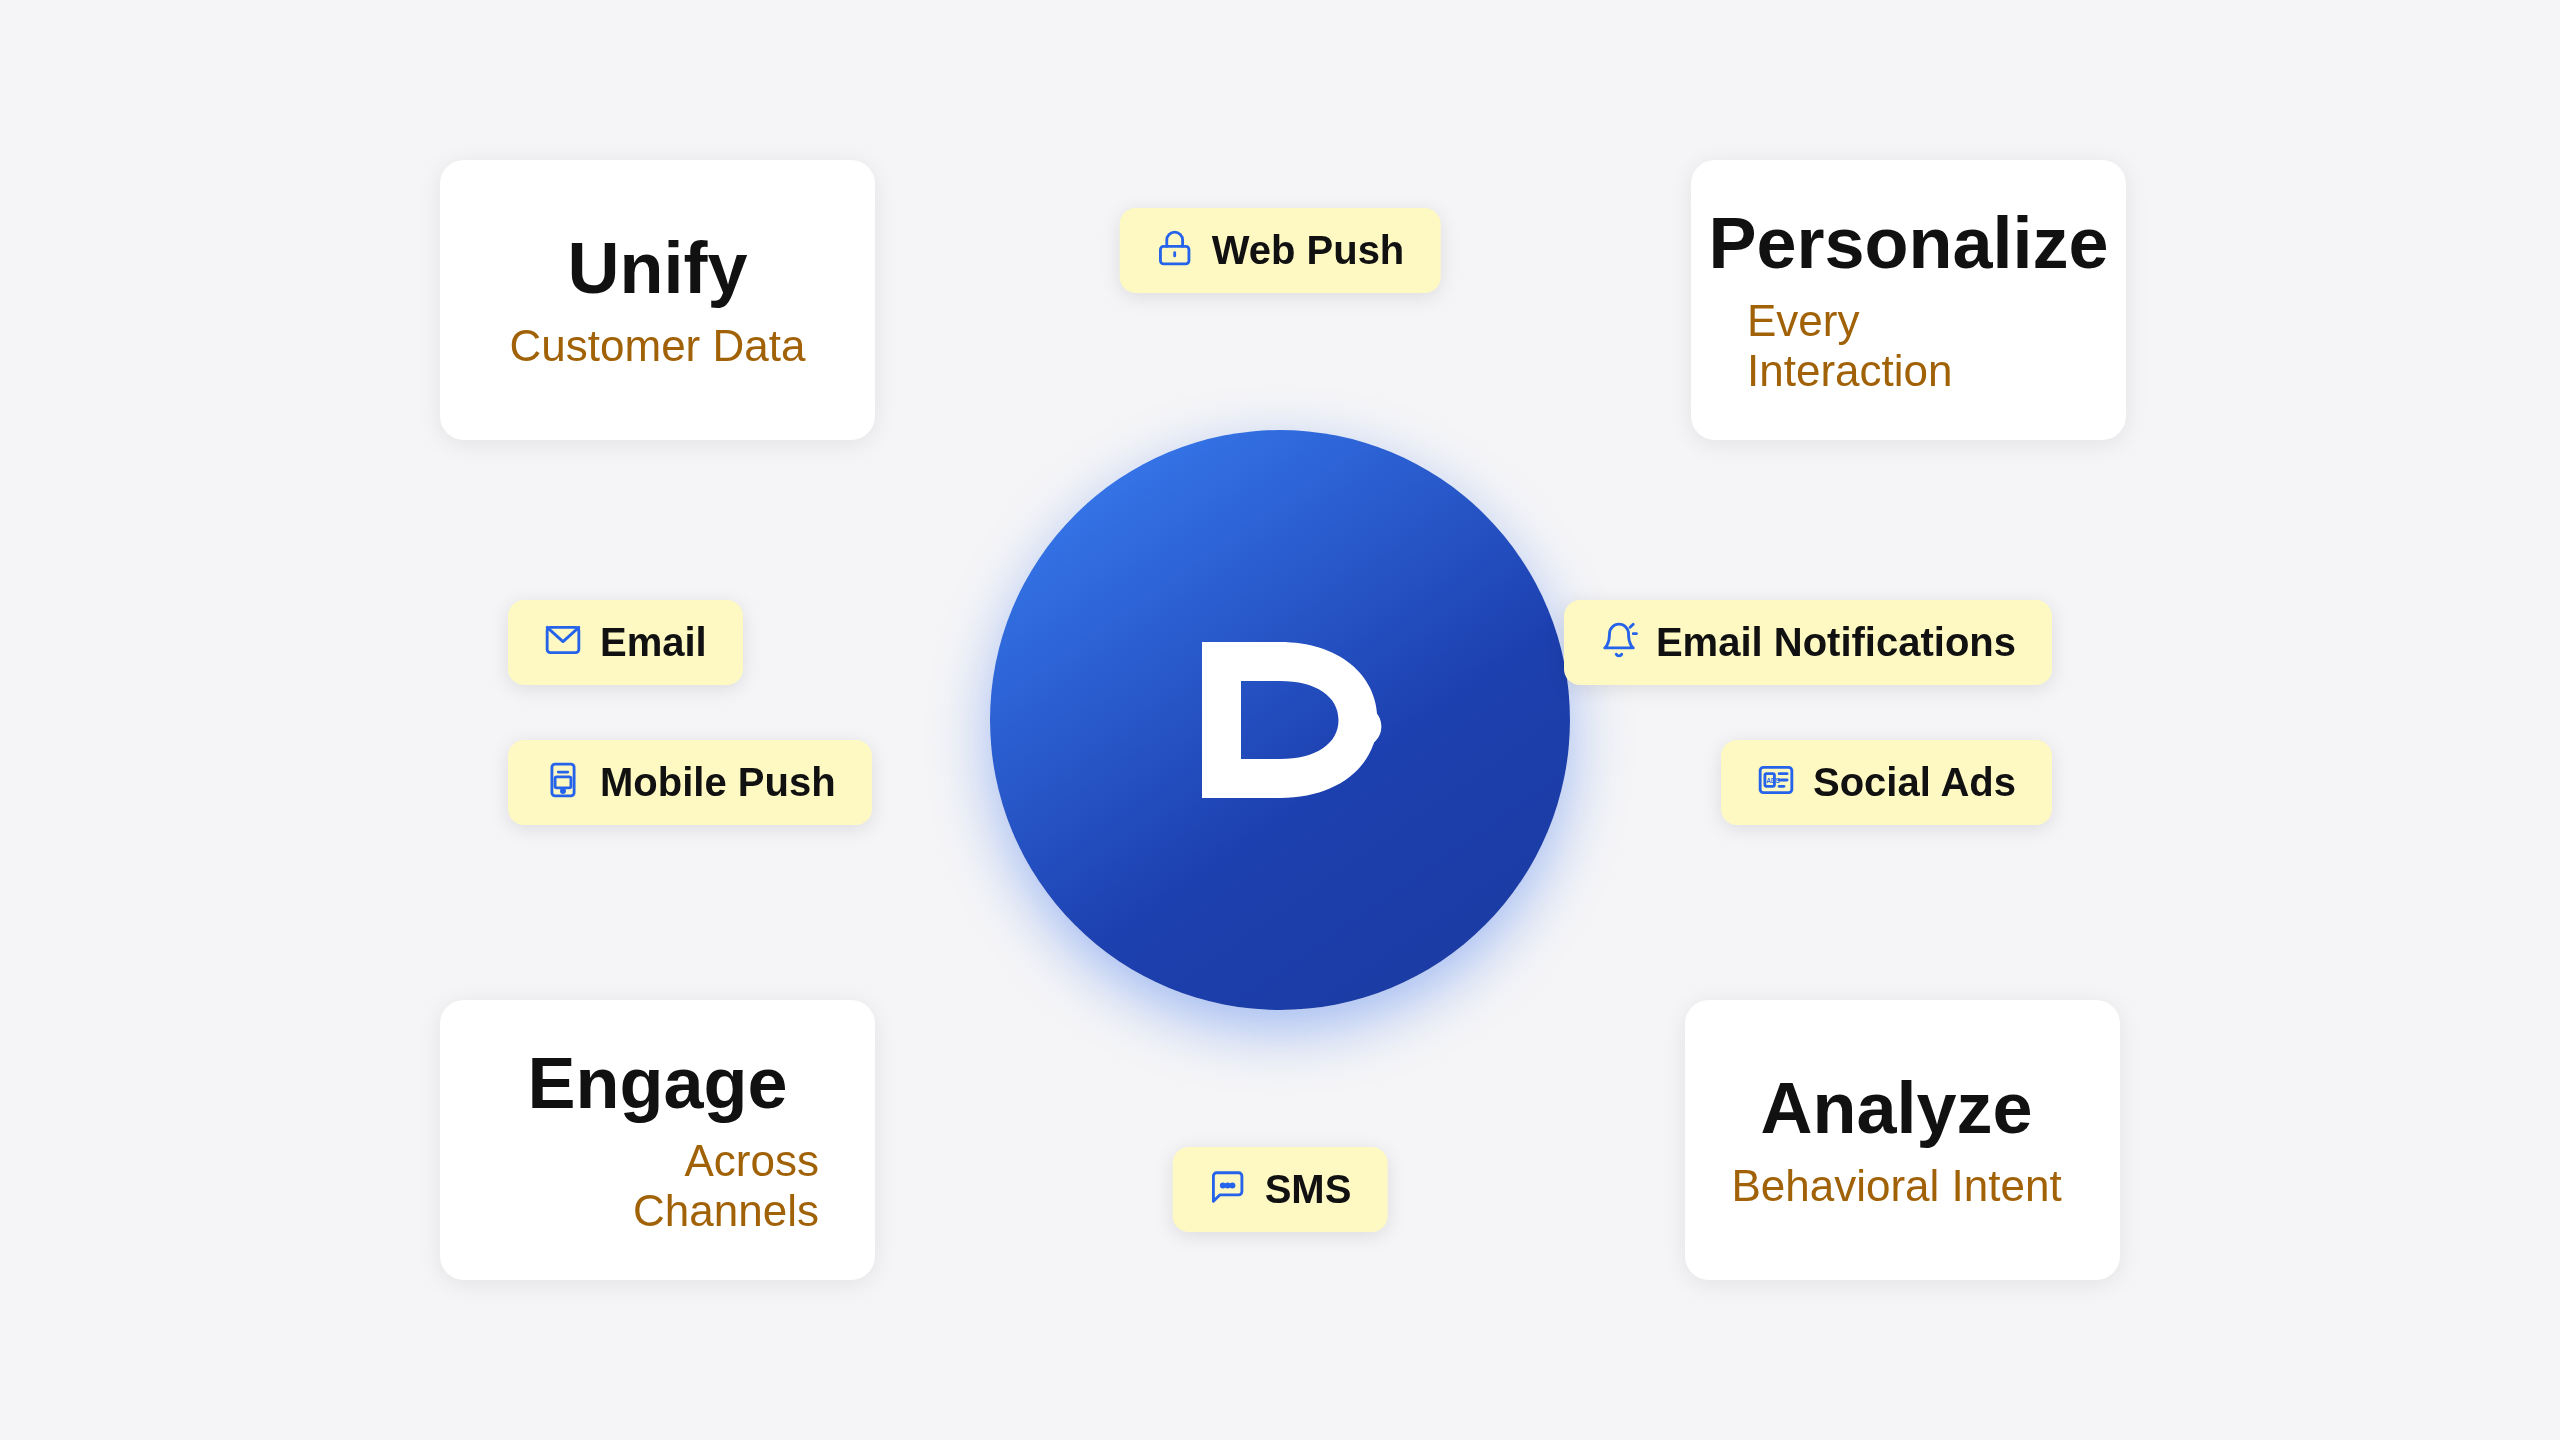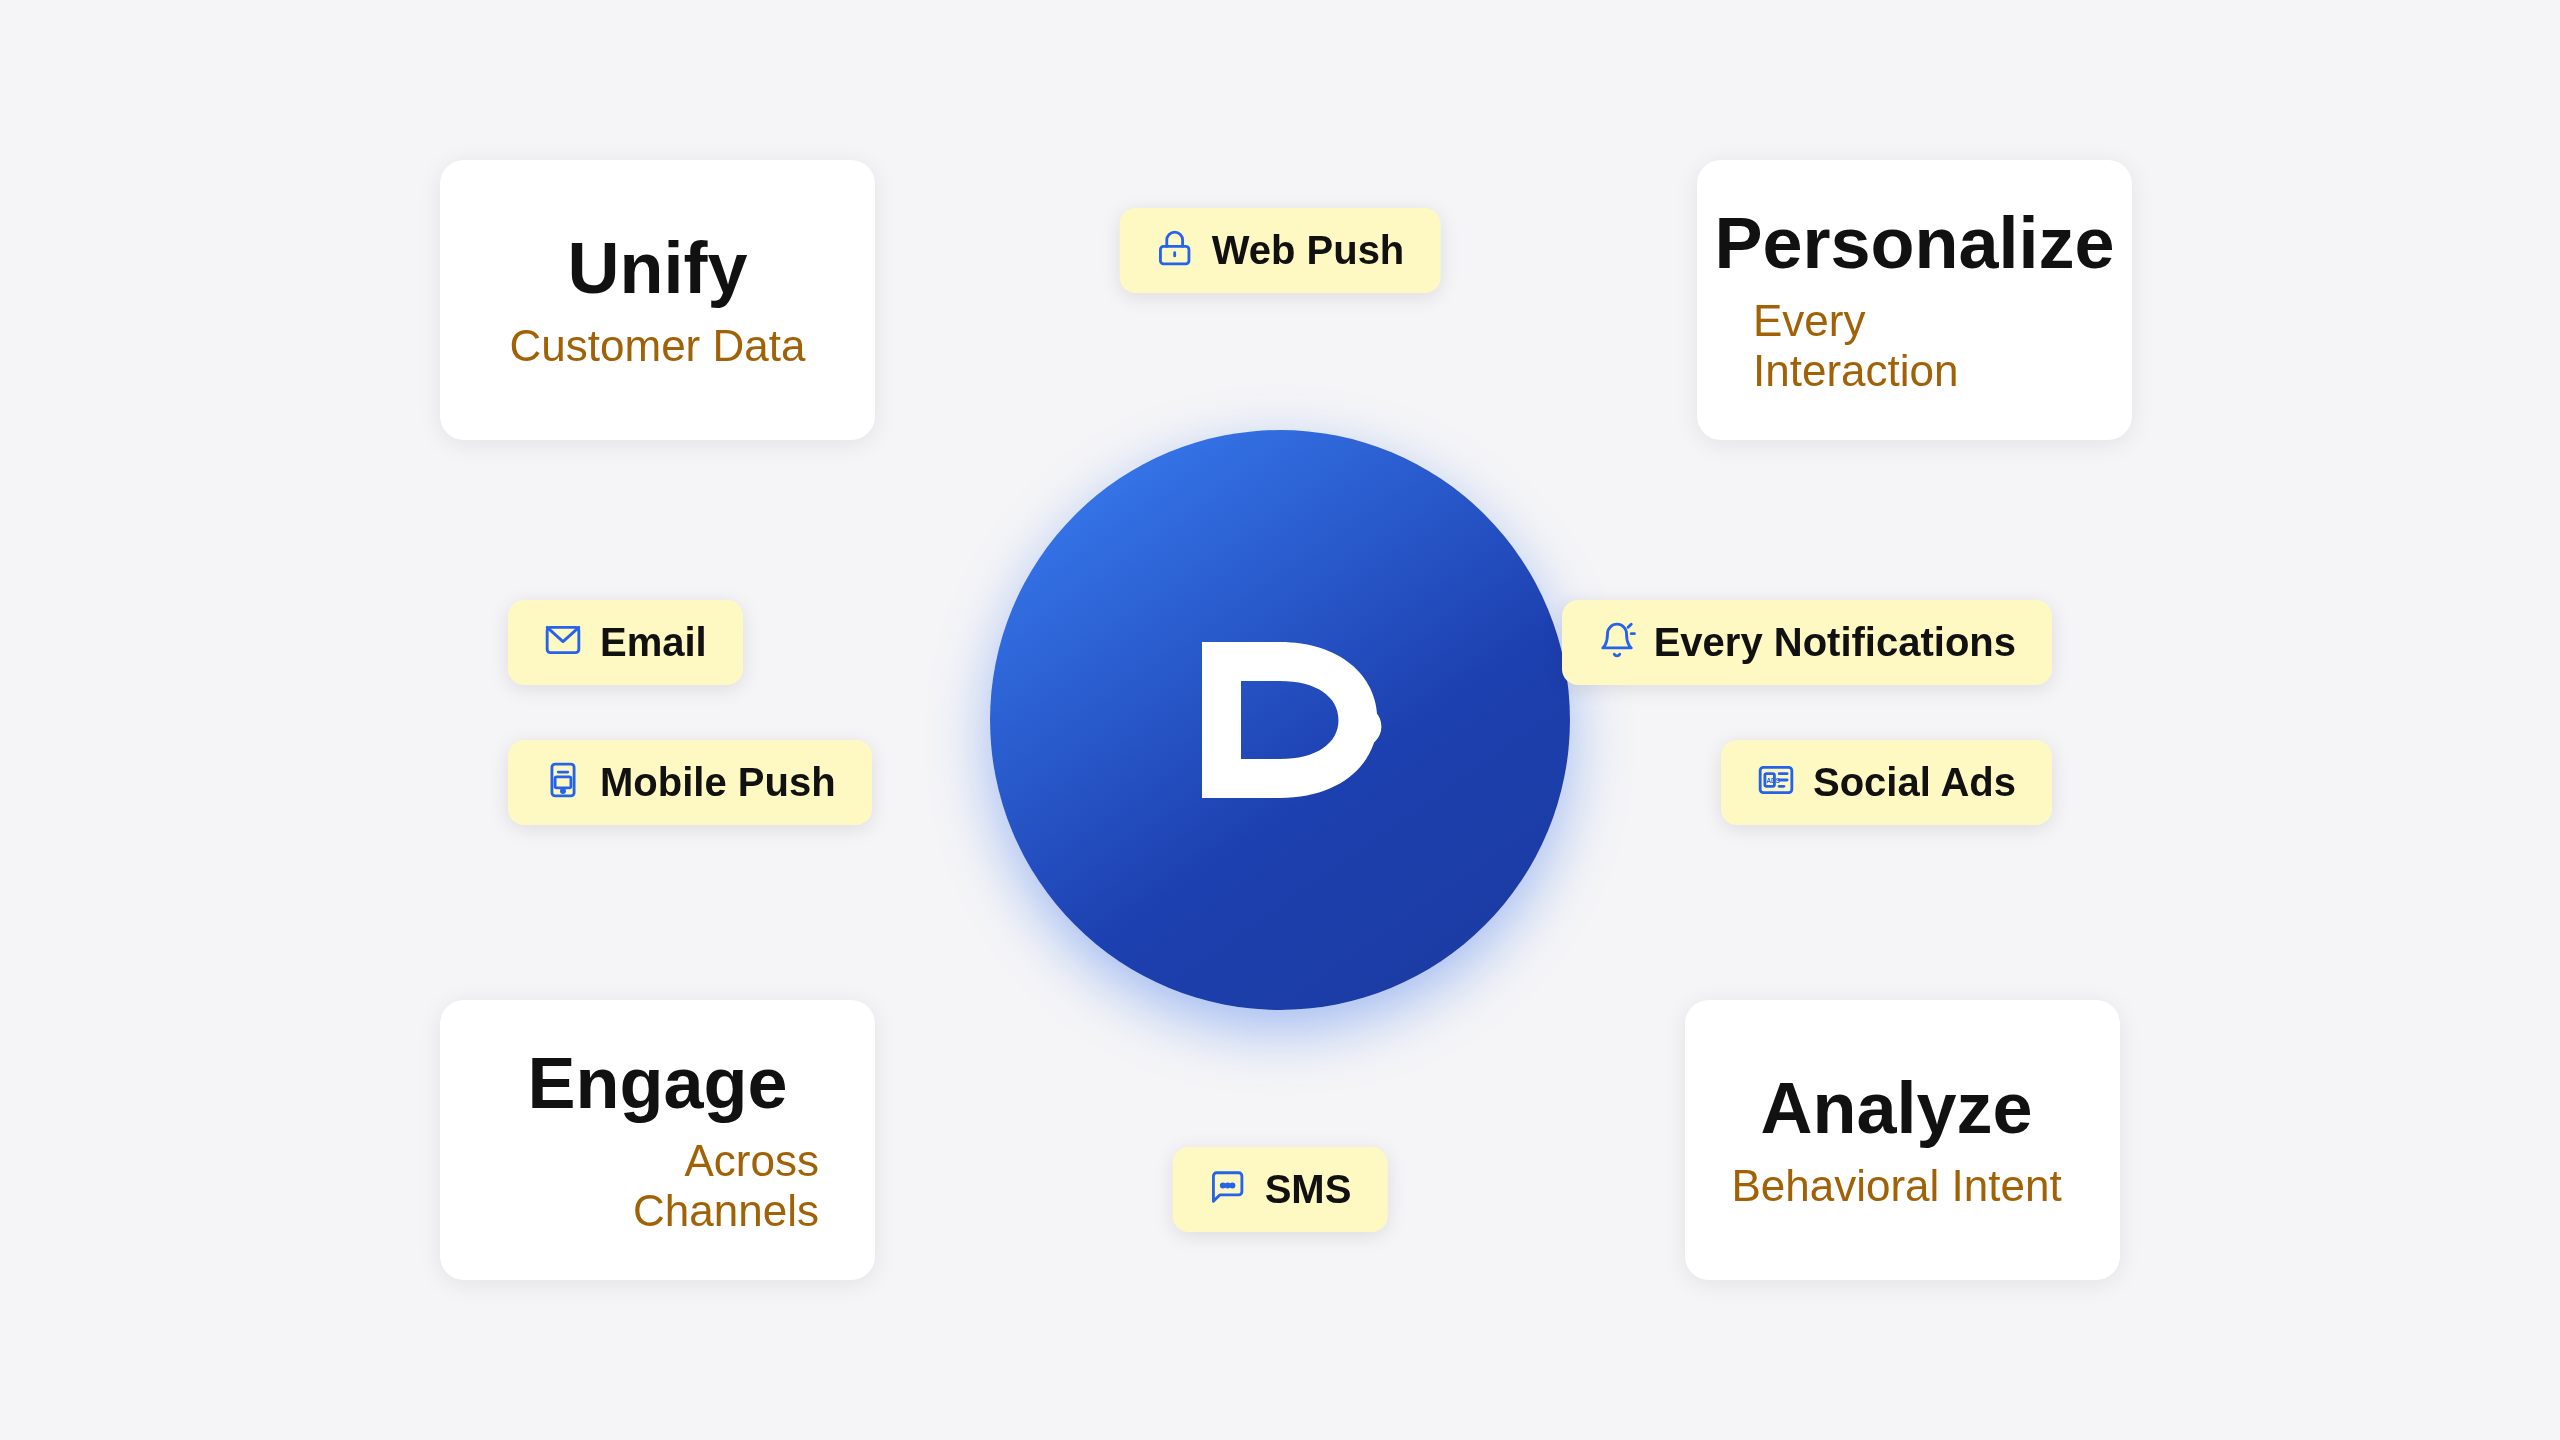--- a/index.html
+++ b/index.html
@@ -50,21 +50,21 @@
       margin-top: 12px;
     }
 
     .card-top-left {
       top: 40px;
       left: 60px;
     }
 
     .card-top-right {
       top: 40px;
-      right: 48px;
+      right: 54px;
     }
 
     .card-bottom-left {
       bottom: 40px;
       left: 60px;
       text-align: right;
     }
 
     .card-bottom-right {
       bottom: 40px;
@@ -244,21 +244,21 @@
 
   <div class="channel-pill pill-push-notifications">
     <span class="pill-icon">
       <svg class="icon-svg" viewBox="0 0 24 24" fill="none" stroke="#2563eb" stroke-width="1.8" stroke-linecap="round" stroke-linejoin="round">
         <path d="M18 8A6 6 0 0 0 6 8c0 7-3 9-3 9h18s-3-2-3-9"></path>
         <path d="M13.73 21a2 2 0 0 1-3.46 0"></path>
         <line x1="19" y1="4" x2="21" y2="2"></line>
         <line x1="21" y1="8" x2="23" y2="8"></line>
       </svg>
     </span>
-    <span class="pill-label">Every Notifications</span>
+    <span class="pill-label">Email Notifications</span>
   </div>
 
   <div class="channel-pill pill-social-ads">
     <span class="pill-icon">
       <svg class="icon-svg" viewBox="0 0 24 24" fill="none" stroke="#2563eb" stroke-width="1.8" stroke-linecap="round" stroke-linejoin="round">
         <rect x="2" y="4" width="20" height="16" rx="2"></rect>
         <rect x="5" y="8" width="6" height="8" rx="1"></rect>
         <line x1="14" y1="8" x2="19" y2="8"></line>
         <line x1="14" y1="12" x2="19" y2="12"></line>
         <line x1="14" y1="16" x2="17" y2="16"></line>

